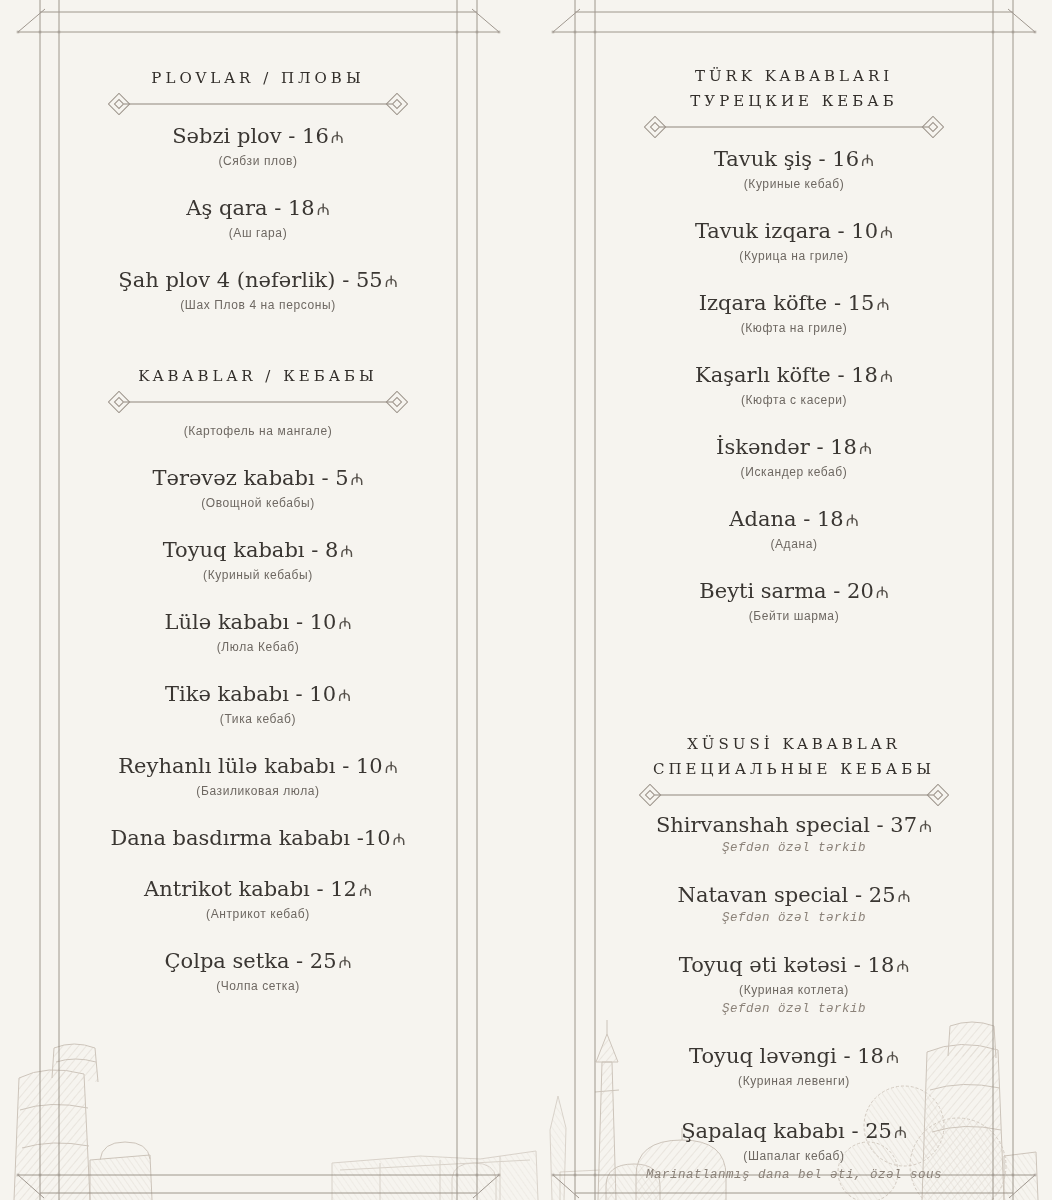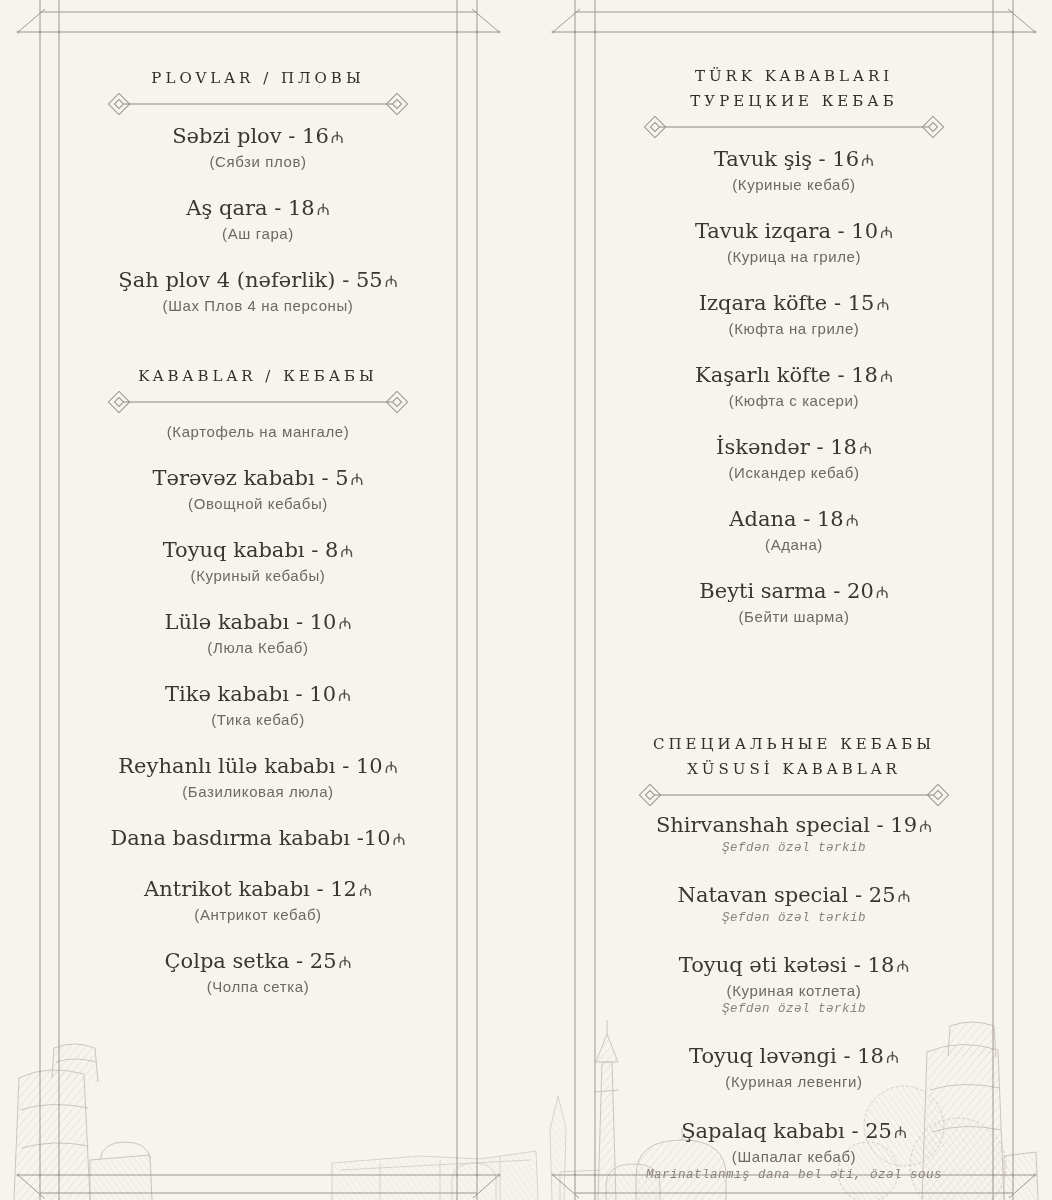--- a/index.html
+++ b/index.html
@@ -11,21 +11,21 @@
   #pageR{left:595px;width:398px;}
   .sec{position:absolute;left:0;width:100%;text-align:center;}
   .hdr{margin:0;font-weight:normal;font-size:15px;line-height:25px;letter-spacing:4px;color:#322e2a;}
   .hdr div{white-space:nowrap;}
   .divider{display:block;margin:2px auto 0;}
   .divider line{stroke:#8f867d;stroke-width:1;}
   .divider rect{fill:none;stroke:#9a9188;stroke-width:1;}
   .items{margin-top:8px;}
   .item .t{font-size:21px;line-height:26px;color:#3a3632;white-space:nowrap;}
   .cur{font-family:"DejaVu Sans",sans-serif;font-size:16px;color:#55504a;margin-left:2px;}
-  .ru{font-family:"Liberation Sans",sans-serif;font-size:15px;line-height:21px;color:#6e6862;letter-spacing:0.6px;}
+  .ru{font-family:"Liberation Sans",sans-serif;font-size:12px;line-height:21px;color:#6e6862;letter-spacing:0.6px;}
   .note{font-family:Liberation Mono, monospace;font-style:italic;font-size:12.5px;line-height:16px;color:#8b8279;letter-spacing:0.5px;}
   .p70 .item{margin-bottom:23px;}
   .sp .item{margin-bottom:26px;}
 </style>
 </head>
 <body>
 
 <div id="canvas">
 
   <svg id="bg" width="1052" height="1200" viewBox="0 0 1052 1200">
@@ -278,37 +278,37 @@
         </div>
         <div class="item">
           <div class="t"><span>Beyti sarma - 20</span><span class="cur">₼</span></div>
           <div class="ru">(Бейти шарма)</div>
         </div>
       </div>
     </section>
 
     <section class="sec" style="top:732px">
       <h2 class="hdr">
+        <div>XÜSUSİ KABABLAR</div>
         <div>СПЕЦИАЛЬНЫЕ КЕБАБЫ</div>
-        <div>XÜSUSİ KABABLAR</div>
       </h2>
       <svg class="divider" width="310" height="22" viewBox="0 0 310 22">
         <line x1="16" y1="11" x2="294" y2="11"></line>
         <g transform="translate(11,11)">
             <rect x="-7.5" y="-7.5" width="15" height="15" transform="rotate(45)"></rect>
             <rect x="-3.2" y="-3.2" width="6.4" height="6.4" transform="rotate(45)"></rect>
           </g>
         <g transform="translate(299,11)">
             <rect x="-7.5" y="-7.5" width="15" height="15" transform="rotate(45)"></rect>
             <rect x="-3.2" y="-3.2" width="6.4" height="6.4" transform="rotate(45)"></rect>
           </g>
       </svg>
       <div class="items sp" style="margin-top:6px">
         <div class="item">
-          <div class="t"><span>Shirvanshah special - 19</span><span class="cur">₼</span></div>
+          <div class="t"><span>Shirvanshah special - 37</span><span class="cur">₼</span></div>
           <div class="note">Şefdən özəl tərkib</div>
         </div>
         <div class="item">
           <div class="t"><span>Natavan special - 25</span><span class="cur">₼</span></div>
           <div class="note">Şefdən özəl tərkib</div>
         </div>
         <div class="item">
           <div class="t"><span>Toyuq əti kətəsi - 18</span><span class="cur">₼</span></div>
           <div class="ru">(Куриная котлета)</div>
           <div class="note">Şefdən özəl tərkib</div>

